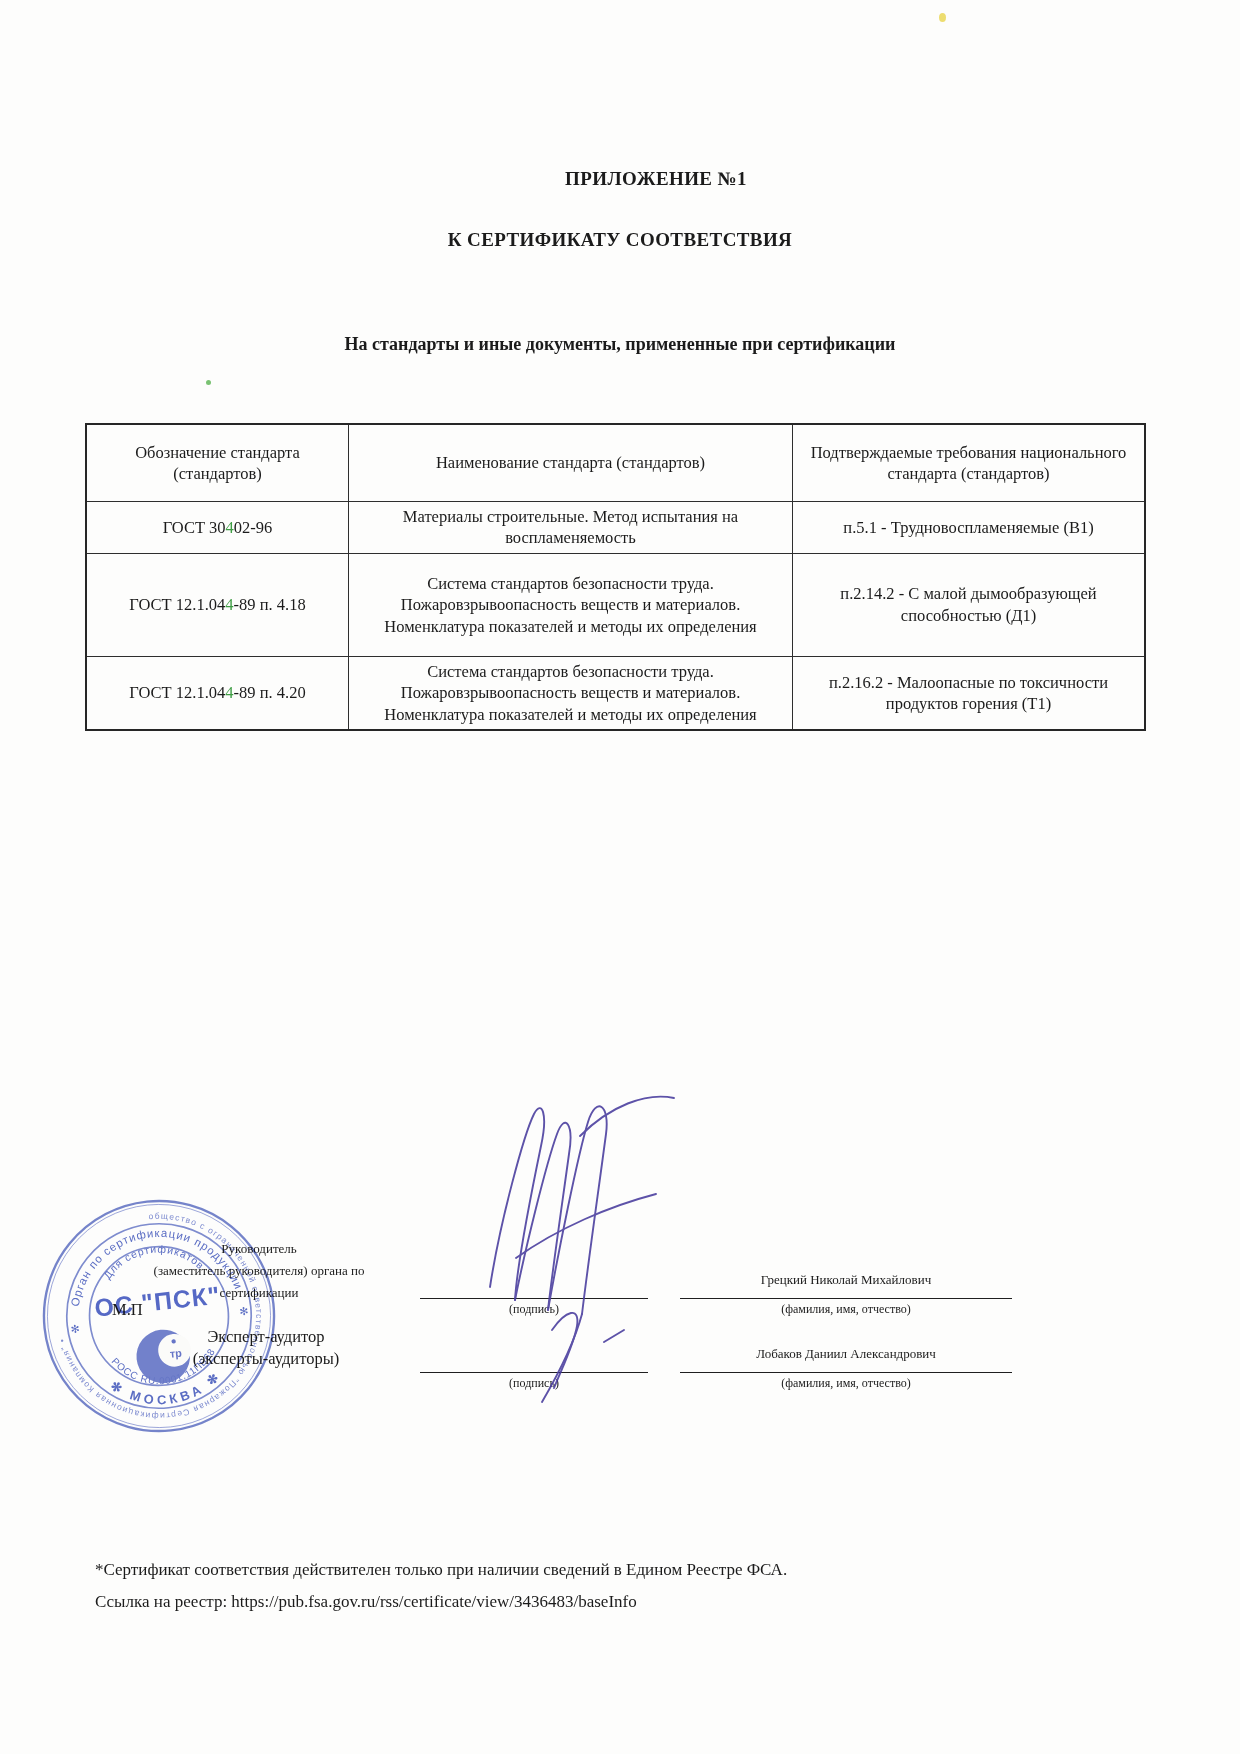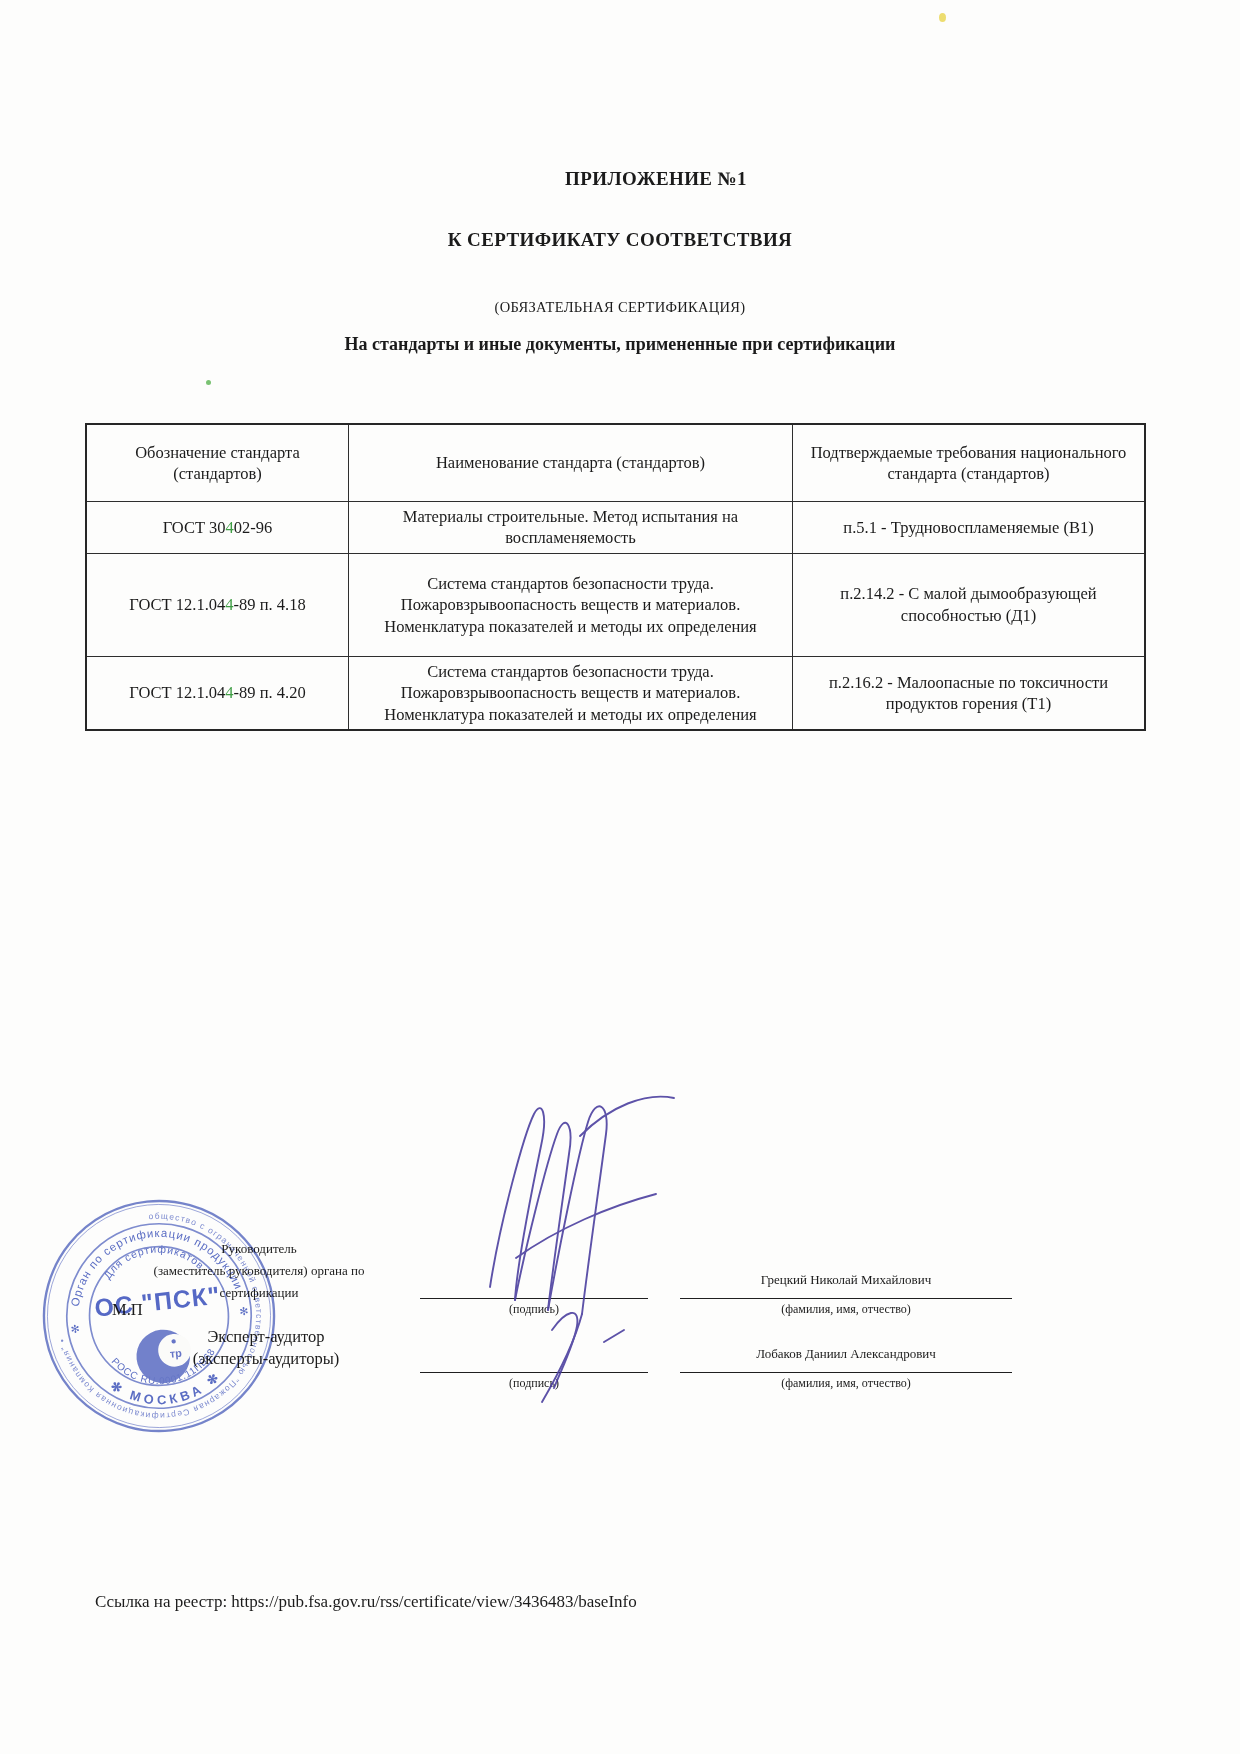--- a/index.html
+++ b/index.html
@@ -75,21 +75,20 @@
 </head>
 <body>
 
 <div class="page">
 
   <div class="abs speck-y"></div>
   <div class="abs speck-g"></div>
 
   <div class="abs center title1">ПРИЛОЖЕНИЕ №1</div>
   <div class="abs center title2">К СЕРТИФИКАТУ СООТВЕТСТВИЯ</div>
-  <div class="abs center titleType">(ОБЯЗАТЕЛЬНАЯ СЕРТИФИКАЦИЯ)</div>
   <div class="abs center subject">На стандарты и иные документы, примененные при сертификации</div>
 
   <table class="std">
     <tbody>
         <tr class="hdr">
       <td class="c1">Обозначение стандарта (стандартов)</td>
       <td class="c2">Наименование стандарта (стандартов)</td>
       <td class="c3">Подтверждаемые требования национального стандарта (стандартов)</td>
     </tr>
     <tr class="r2">
@@ -184,15 +183,16 @@
         <path d="M120,238 C130,182 150,82 160,50 C168,24 182,32 178,62 C170,122 160,192 154,242"></path>
         <path d="M152,64 C182,34 218,20 246,26"></path>
         <path d="M88,186 C130,156 182,134 228,122"></path>
         <path d="M154,242 C146,272 128,306 114,330"></path>
         <path d="M124,258 C138,238 152,234 149,254 C146,272 134,296 126,316"></path>
         <path d="M176,270 L196,258"></path>
       </g>
     </svg>
   </div>
 
+  <div class="abs note1">*Сертификат соответствия действителен только при наличии сведений в Едином Реестре ФСА.</div>
   <div class="abs note2">Ссылка на реестр: https://pub.fsa.gov.ru/rss/certificate/view/3436483/baseInfo</div>
 
 </div>
 
 </body></html>

